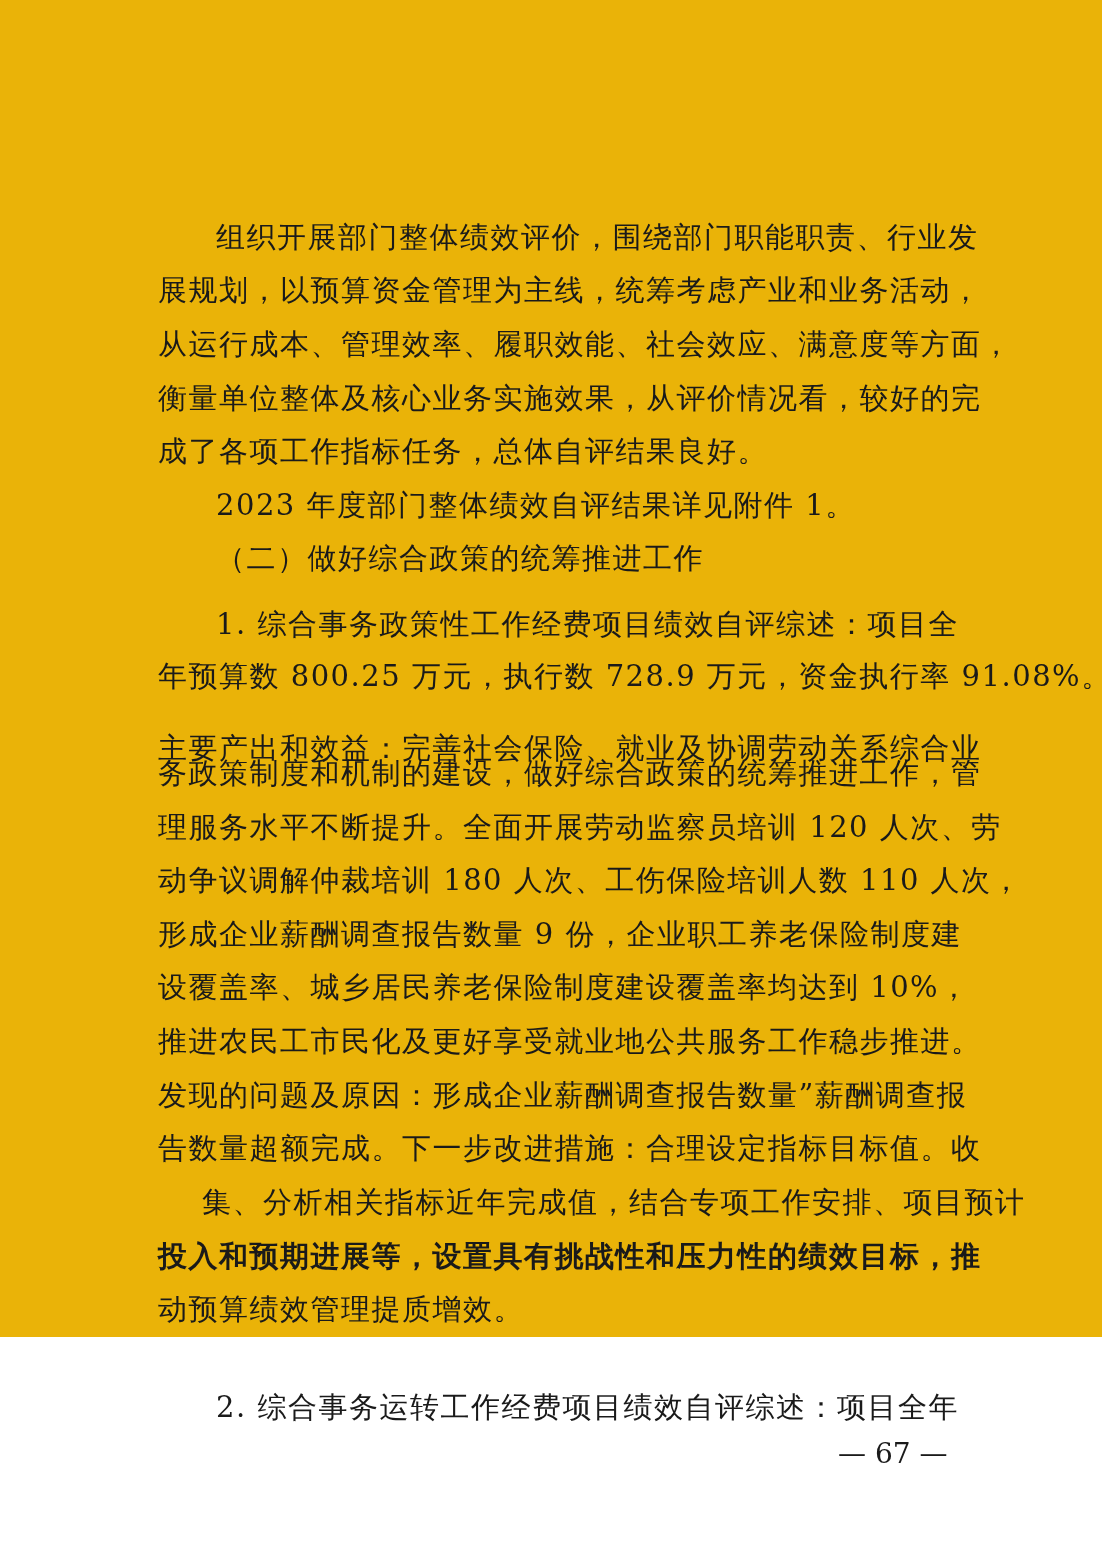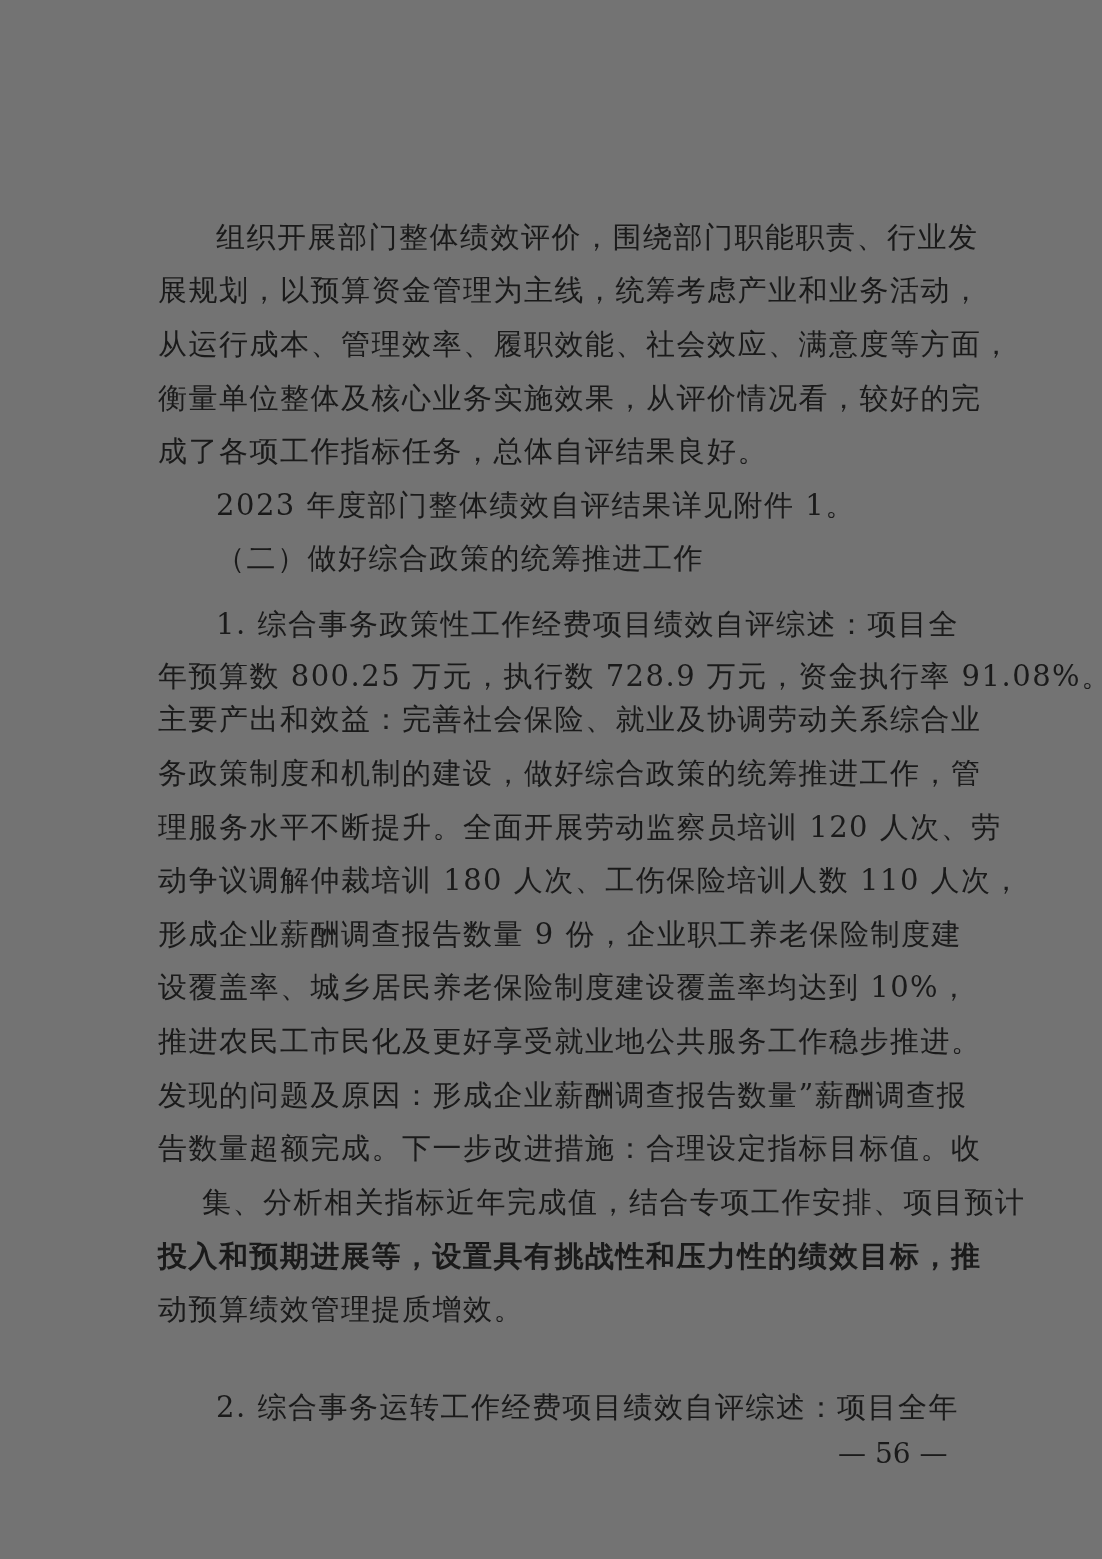--- a/index.html
+++ b/index.html
@@ -12,22 +12,22 @@
       height: 1559px;
       position: relative;
       overflow: hidden;
       font-family: "DejaVu Serif", "Liberation Serif", serif;
       color: #1a1a1a;
     }
     .page {
       position: absolute;
       left: 0; top: 0;
       width: 1102px;
-      height: 1559px;
-      background: #737373;
+      height: 1337px;
+      background: #eab308;
     }
     .line {
       position: absolute;
       left: 158px;
       width: 786px;
       font-size: 29px;
       line-height: 36px;
       height: 36px;
       white-space: nowrap;
       letter-spacing: 1.5px;
@@ -55,30 +55,30 @@
   <div class="line" style="top:380px;">衡量单位整体及核心业务实施效果，从评价情况看，较好的完</div>
   <div class="line" style="top:326px;">从运行成本、管理效率、履职效能、社会效应、满意度等方面，</div>
   <div class="line" style="top:433px;">成了各项工作指标任务，总体自评结果良好。</div>
 
   <div class="line indent" style="top:487px;">2023 年度部门整体绩效自评结果详见附件 1。</div>
 
   <div class="line heading" style="top:540px;">（二）做好综合政策的统筹推进工作</div>
 
   <div class="line indent" style="top:594px;margin-top:12px;">1. 综合事务政策性工作经费项目绩效自评综述：项目全</div>
   <div class="line" style="top:658px;text-align:center;">年预算数 800.25 万元，执行数 728.9 万元，资金执行率 91.08%。</div>
-  <div class="line" style="top:701px;">主要产出和效益：完善社会保险、就业及协调劳动关系综合业</div>
+  <div class="line" style="top:730px;">主要产出和效益：完善社会保险、就业及协调劳动关系综合业</div>
   <div class="line" style="top:755px;">务政策制度和机制的建设，做好综合政策的统筹推进工作，管</div>
   <div class="line" style="top:809px;">理服务水平不断提升。全面开展劳动监察员培训 120 人次、劳</div>
   <div class="line" style="top:862px;">动争议调解仲裁培训 180 人次、工伤保险培训人数 110 人次，</div>
   <div class="line" style="top:916px;">形成企业薪酬调查报告数量 9 份，企业职工养老保险制度建</div>
   <div class="line" style="top:969px;">设覆盖率、城乡居民养老保险制度建设覆盖率均达到 10%，</div>
   <div class="line" style="top:1077px;">发现的问题及原因：形成企业薪酬调查报告数量”薪酬调查报</div>
   <div class="line" style="top:1023px;">推进农民工市民化及更好享受就业地公共服务工作稳步推进。</div>
   <div class="line" style="top:1130px;">告数量超额完成。下一步改进措施：合理设定指标目标值。收</div>
   <div class="line" style="top:1184px;margin-left:44px;">集、分析相关指标近年完成值，结合专项工作安排、项目预计</div>
   <div class="line" style="top:1238px;font-weight:bold;">投入和预期进展等，设置具有挑战性和压力性的绩效目标，推</div>
   <div class="line" style="top:1291px;">动预算绩效管理提质增效。</div>
 
   <div class="line indent" style="top:1345px;margin-top:44px;">2. 综合事务运转工作经费项目绩效自评综述：项目全年</div>
 
-  <div class="page-number">— 56 —</div>
+  <div class="page-number">— 67 —</div>
 
 </div>
 
 </body></html>

